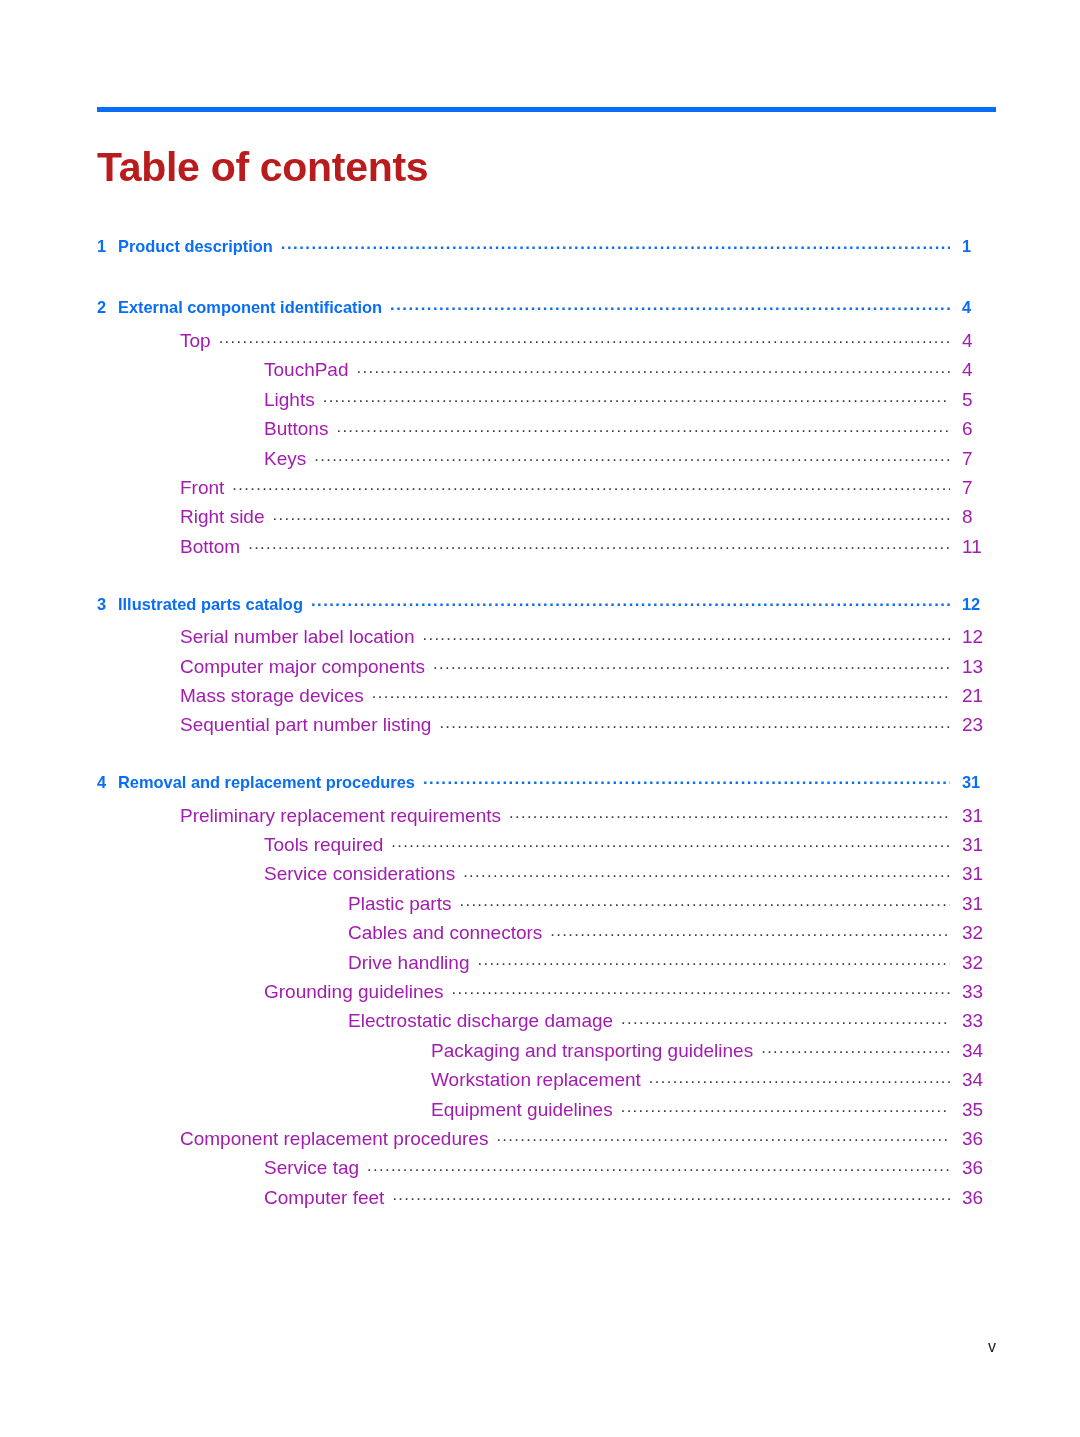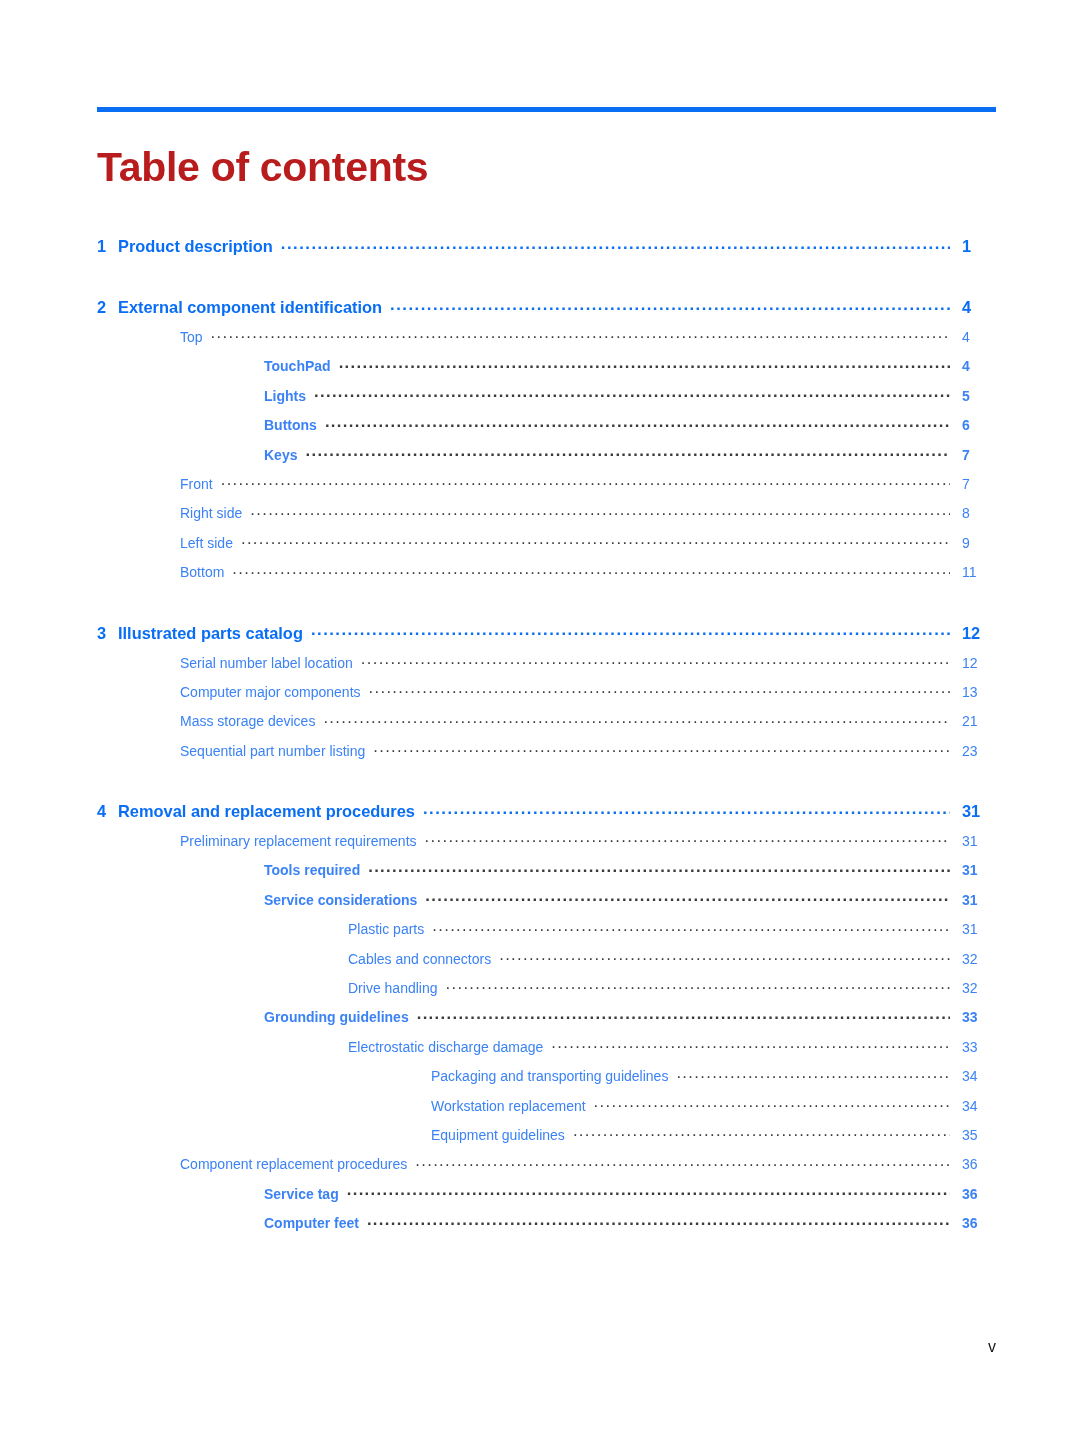--- a/index.html
+++ b/index.html
@@ -47,22 +47,22 @@
     position: absolute;
     left: 97px;
     top: 236px;
     width: 899px;
   }
 
   .toc-row {
     display: flex;
     align-items: baseline;
     height: 29.4px;
-    font-size: 14px;
-    color: #3b82f6;
+    font-size: 19px;
+    color: #a21caf;
     white-space: nowrap;
   }
 
   
   .toc-row.lvl1 {
     color: #0a6ef5;
     font-weight: bold;
     font-size: 16.4px;
     height: 31px;
   }
@@ -110,21 +110,21 @@
   .toc-page {
     flex: 0 0 34px;
     width: 34px;
     text-align: left;
     padding-left: 9px;
   }
 
   
   .ind1 { margin-left: 0px; }
   .ind2 { margin-left: 83px; }
-  .ind3 { margin-left: 167px; font-weight: bold; }
+  .ind3 { margin-left: 167px; }
   .ind4 { margin-left: 251px; }
   .ind5 { margin-left: 334px; }
 
   
   .folio {
     position: absolute;
     left: 0;
     top: 1338px;
     width: 996px;
     text-align: right;
@@ -183,25 +183,20 @@
         <span class="toc-label">Front</span>
         <span class="leader"></span>
         <span class="toc-page">7</span>
       </div>
       <div class="toc-row lvl2 ind2">
         <span class="toc-label">Right side</span>
         <span class="leader"></span>
         <span class="toc-page">8</span>
       </div>
       <div class="toc-row lvl2 ind2">
-        <span class="toc-label">Left side</span>
-        <span class="leader"></span>
-        <span class="toc-page">9</span>
-      </div>
-      <div class="toc-row lvl2 ind2">
         <span class="toc-label">Bottom</span>
         <span class="leader"></span>
         <span class="toc-page">11</span>
       </div>
       <div class="toc-row lvl1 ind1 gap-before">
         <span class="chap-num">3</span>
         <span class="toc-label">Illustrated parts catalog</span>
         <span class="leader"></span>
         <span class="toc-page">12</span>
       </div>

